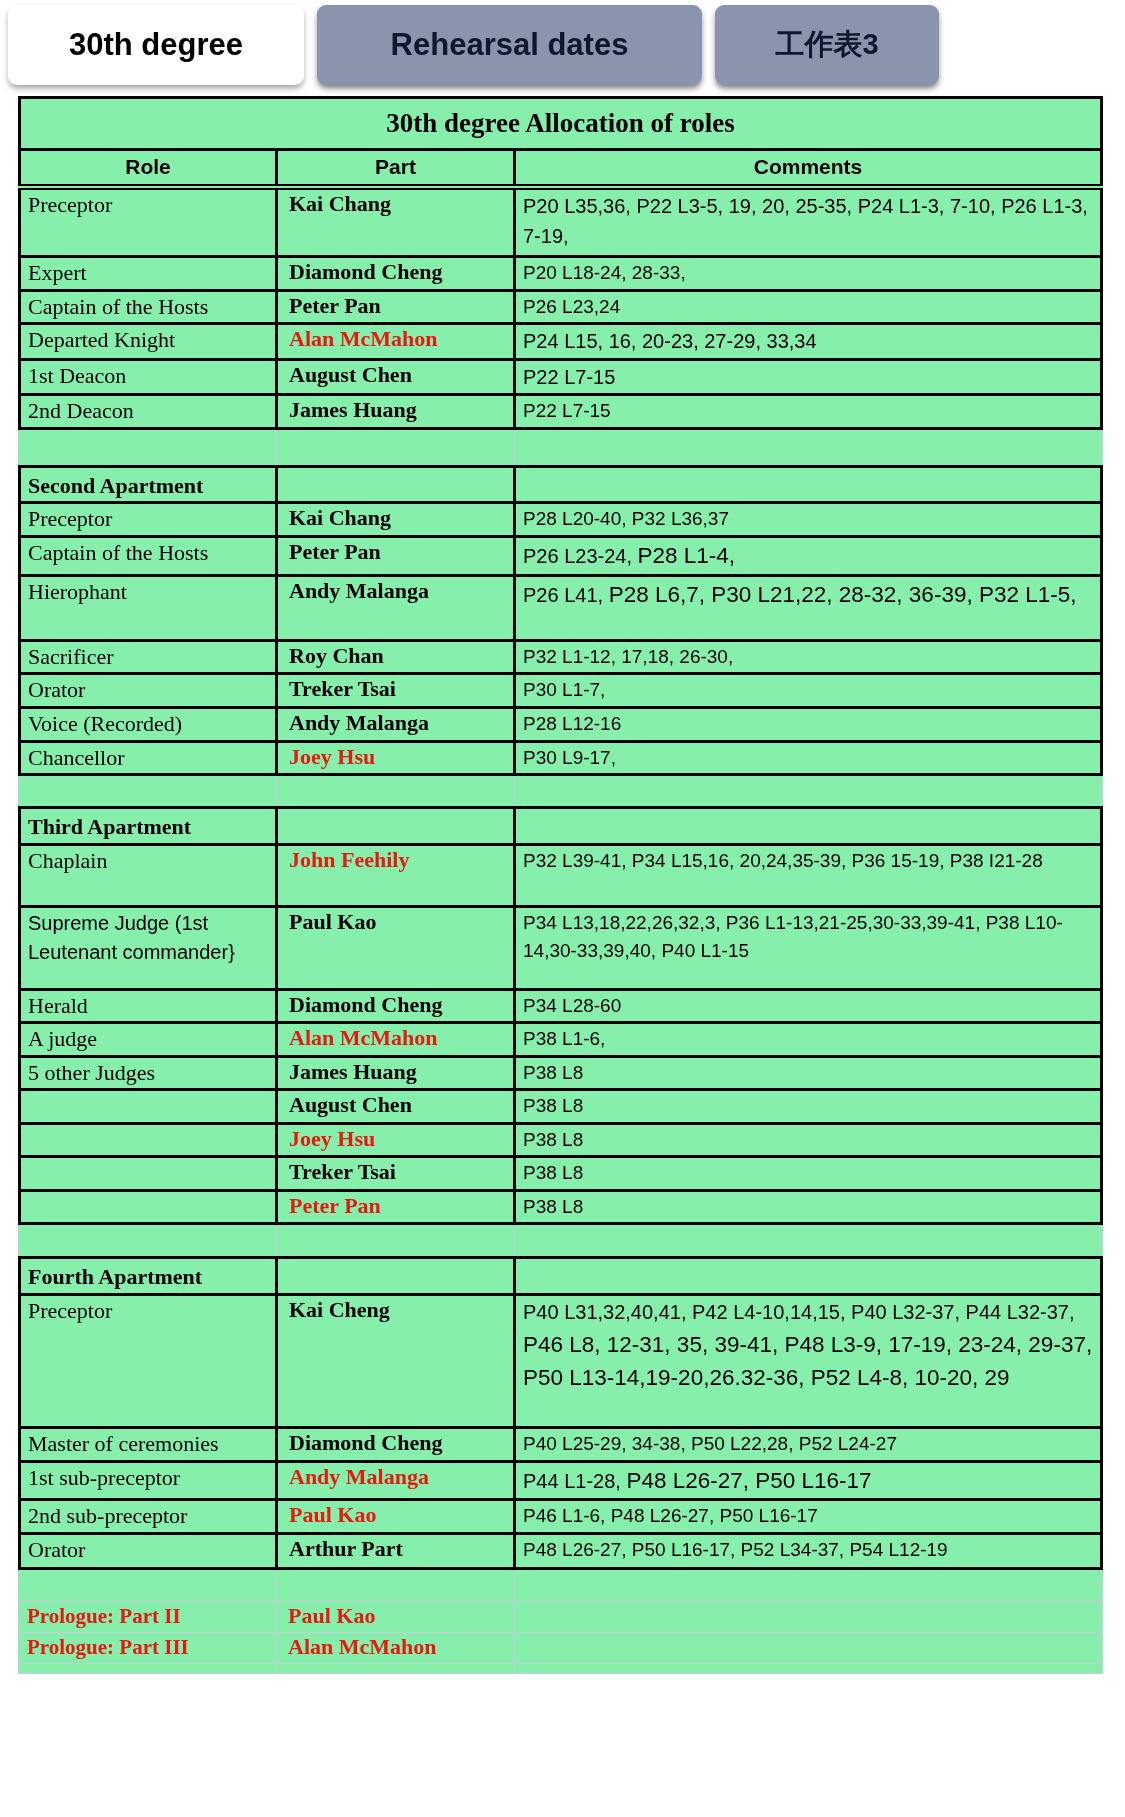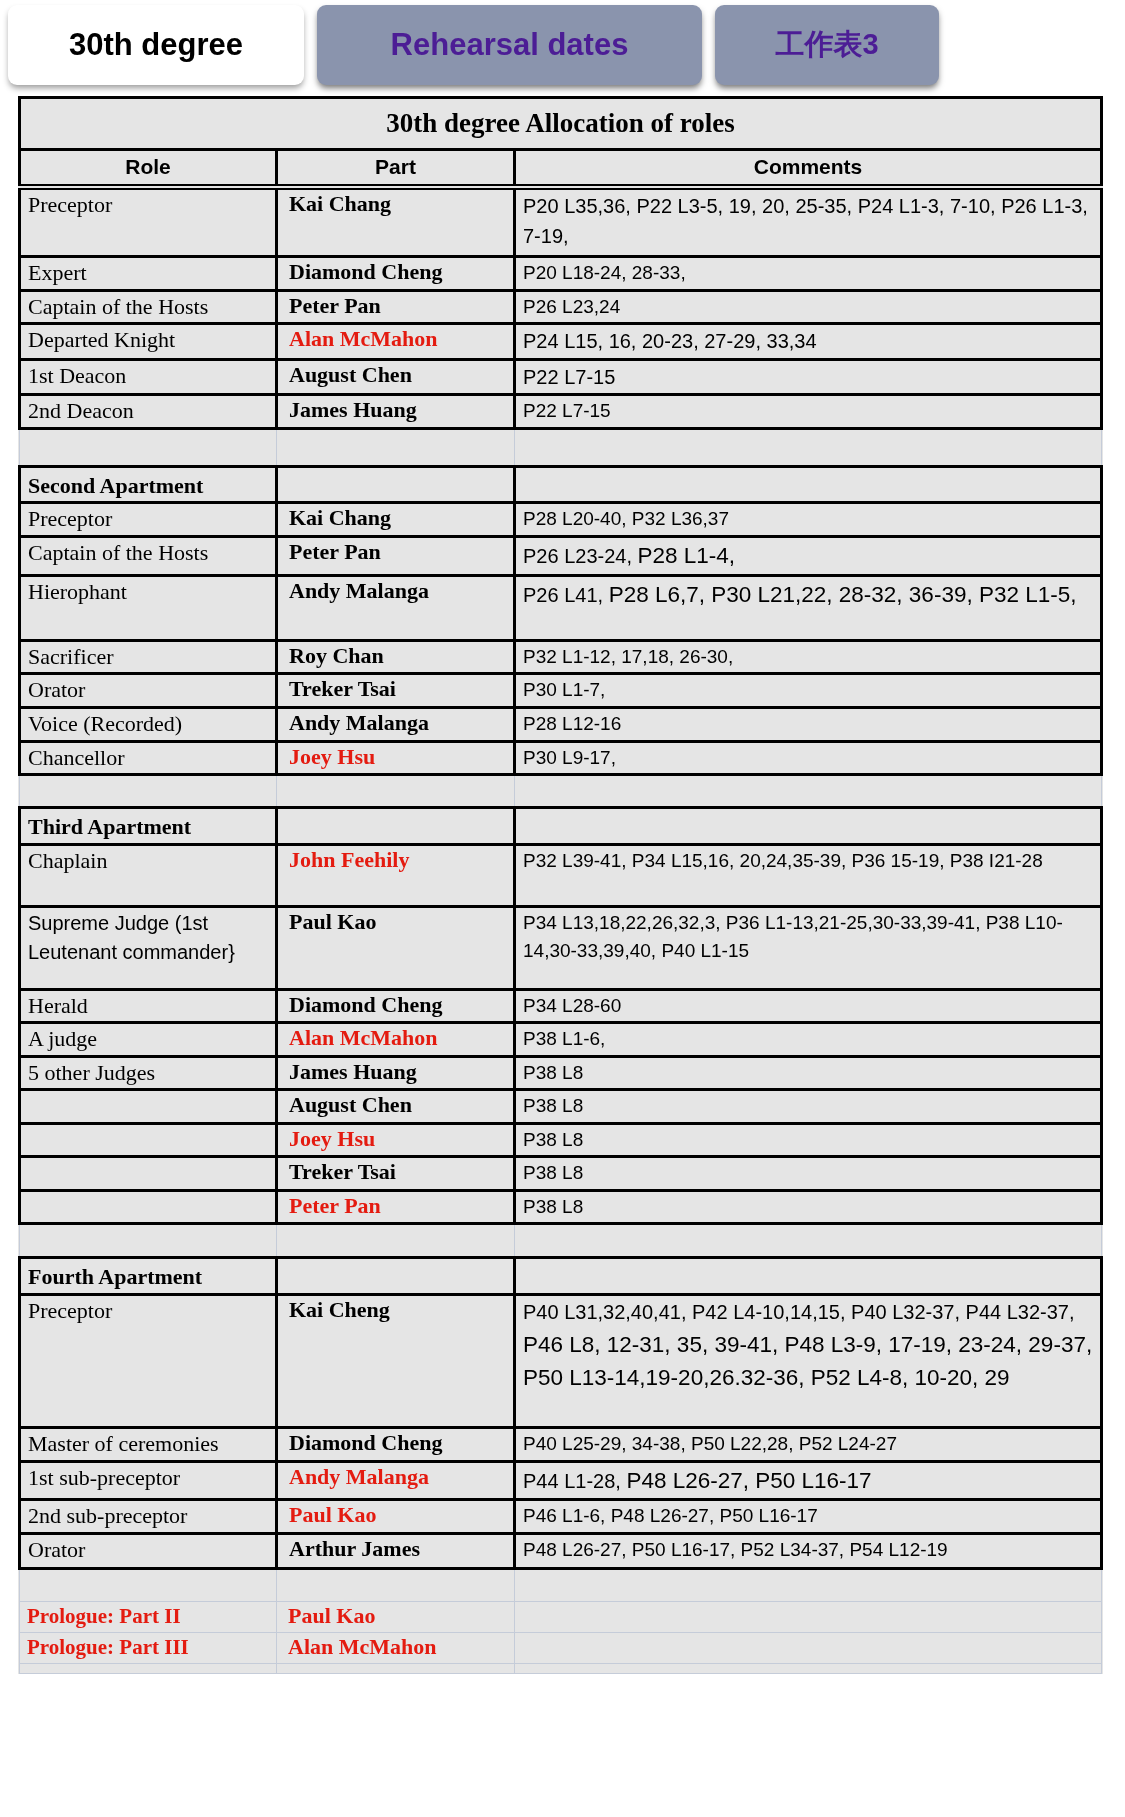--- a/index.html
+++ b/index.html
@@ -4,27 +4,27 @@
 <style>
   :root{
     --red:#e41b10;
     --tab-bg:#8a94ad;
     --light-border:#c5ccd9;
   }
   html,body{margin:0;padding:0;background:#fff;}
   body{width:1125px;height:1817px;overflow:hidden;font-family:"Liberation Sans","DejaVu Sans",sans-serif;}
   .tabbar{display:flex;padding:5px 0 0 8px;height:86px;box-sizing:border-box;position:relative;}
   .tab{height:80px;border-radius:9px;display:flex;align-items:center;justify-content:center;
-       background:var(--tab-bg);color:#4c1d95;font-weight:bold;font-size:31px;
+       background:var(--tab-bg);color:#0f172a;font-weight:bold;font-size:31px;
        box-shadow:0 4px 6px -1px rgba(0,0,0,0.55);margin-right:13px;box-sizing:border-box;}
   .tab.active{background:#fff;color:#000;z-index:2;box-shadow:0 4px 6px -1px rgba(0,0,0,0.4);}
   .tab.t1{width:296px;}
   .tab.t2{width:385px;}
   .tab.t3{width:224px;font-size:29px;}
-  table.sheet{margin:10px 0 0 18px;width:1082px;border-collapse:collapse;table-layout:fixed;background:#e5e5e5;}
+  table.sheet{margin:10px 0 0 18px;width:1082px;border-collapse:collapse;table-layout:fixed;background:#86efac;}
   col.c-role{width:257px;}
   col.c-name{width:238px;}
   col.c-comment{width:587px;}
   td{padding:1px 7px;vertical-align:top;overflow:hidden;box-sizing:border-box;}
   tr.heavy td{border:3px solid #000;}
   tr.light td{border:1px solid var(--light-border);}
   tr.title-row{height:52px;}
   tr.header-row{height:37px;}
   tr.header-row td{border-bottom:6px double #000;}
   .title{text-align:center;font-family:"Liberation Serif","DejaVu Serif",serif;font-weight:bold;font-size:27px;vertical-align:middle;}
@@ -228,21 +228,21 @@
           <td class="name-cell red">Andy Malanga</td>
           <td class="comment-cell"><span class="seg-serif">P44 L1-28, </span><span class="seg-sans-lg">P48 L26-27, P50 L16-17</span></td>
         </tr>
         <tr class="heavy" style="height: 32px;">
           <td class="role-cell">2nd sub-preceptor</td>
           <td class="name-cell red">Paul Kao</td>
           <td class="comment-cell"><span class="seg-sans">P46 L1-6, P48 L26-27, P50 L16-17</span></td>
         </tr>
         <tr class="heavy" style="height: 35px;">
           <td class="role-cell">Orator</td>
-          <td class="name-cell">Arthur James</td>
+          <td class="name-cell">Arthur Part</td>
           <td class="comment-cell"><span class="seg-sans">P48 L26-27, P50 L16-17, P52 L34-37, P54 L12-19</span></td>
         </tr>
         <tr class="light" style="height: 33px;">
           <td class="role-cell"></td>
           <td class="name-cell"></td>
           <td class="comment-cell"></td>
         </tr>
         <tr class="light" style="height: 31px;">
           <td class="role-cell redbold">Prologue: Part II</td>
           <td class="name-cell red">Paul Kao</td>

